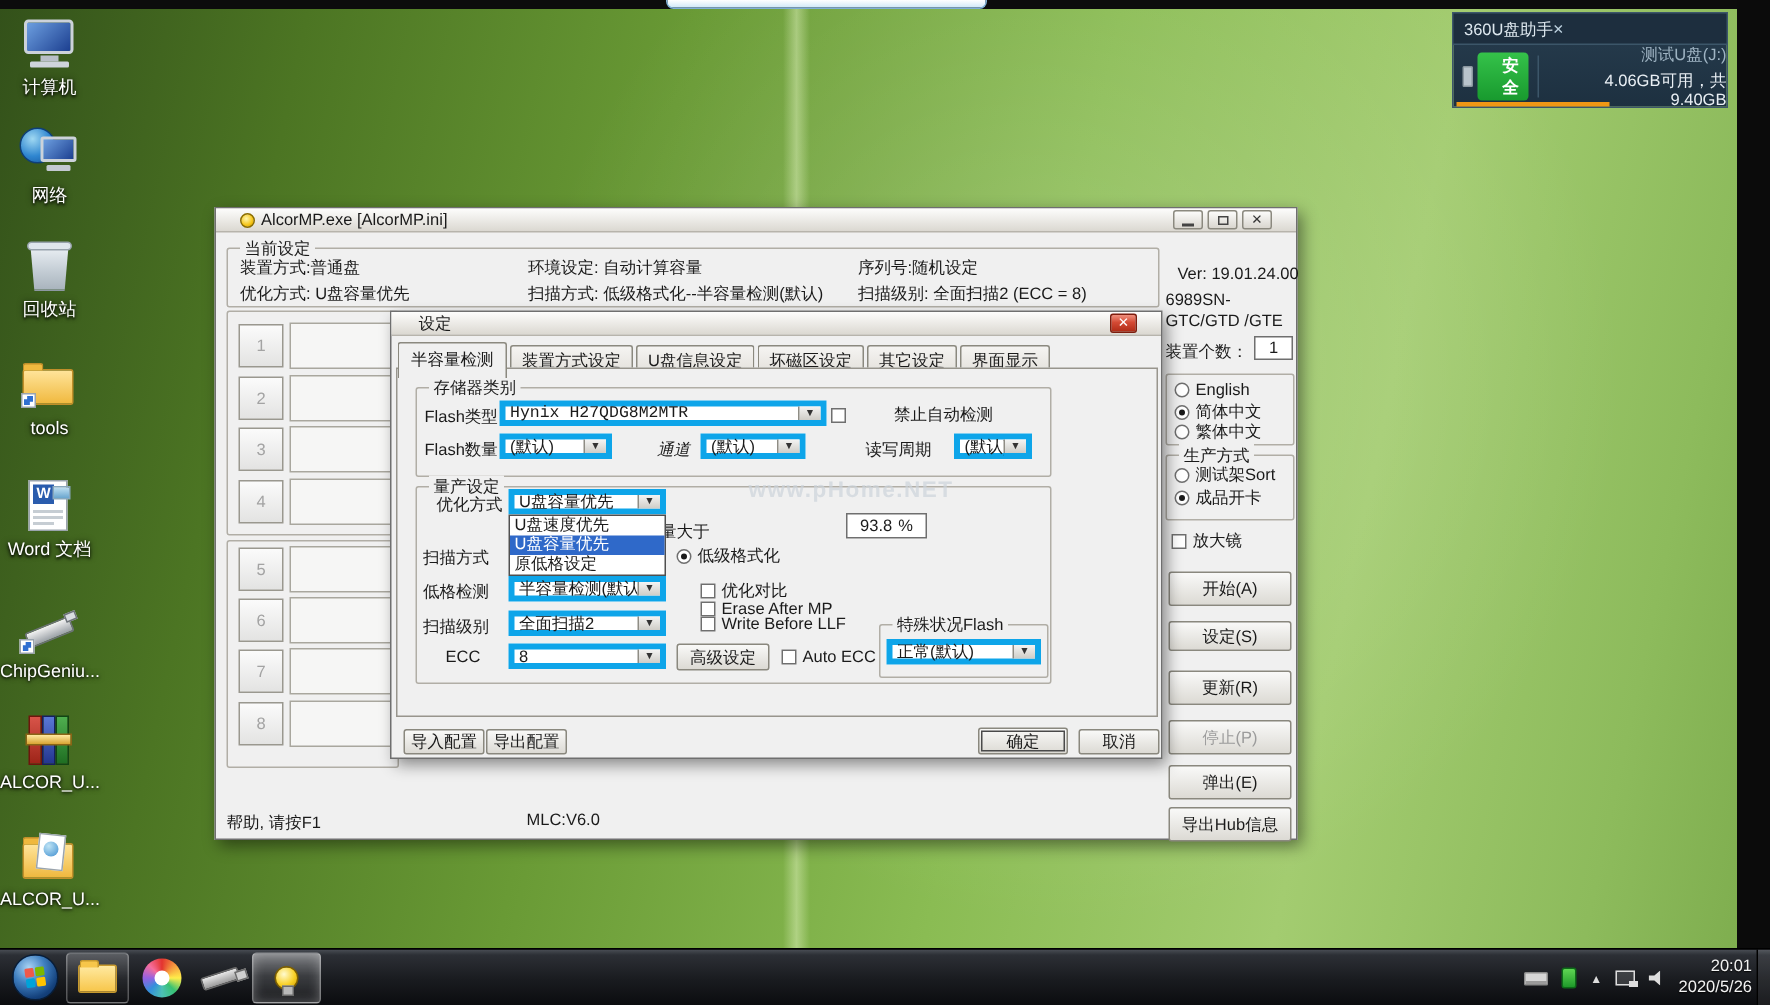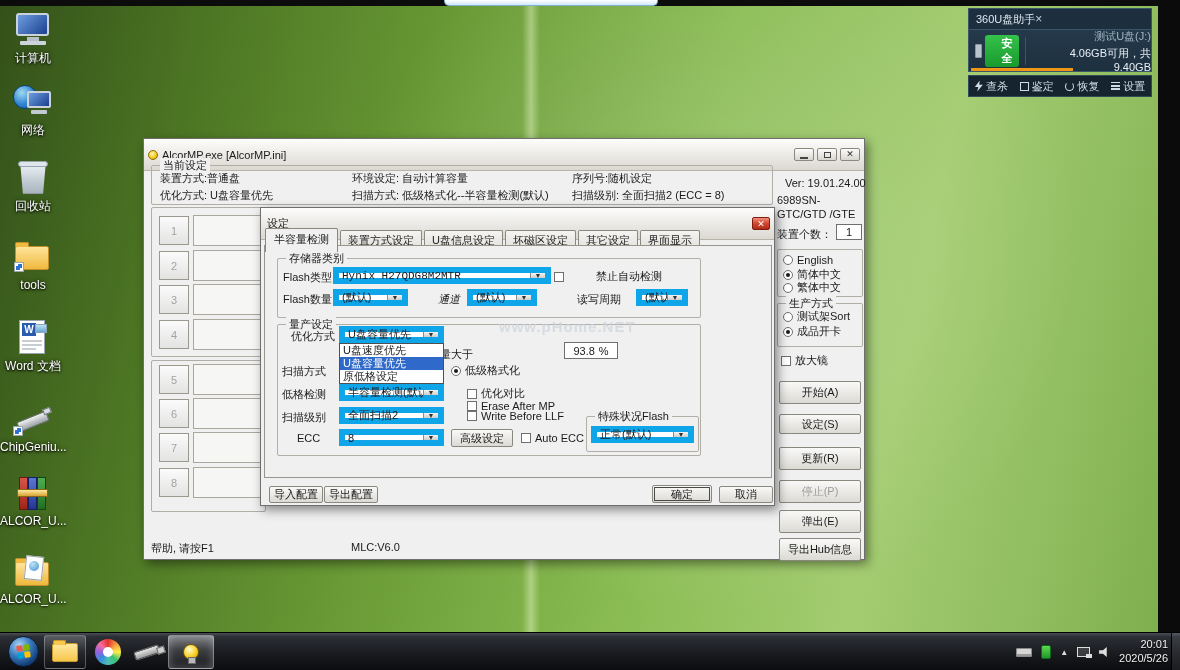--- a/index.html
+++ b/index.html
@@ -30,38 +30,38 @@
   .usb-glyph { width:7px; height:14px; background:#b9c4cc; border:1px solid #8b97a0; border-radius:1px; margin-right:3px; }
   .vline { width:1px; height:28px; background:#3c5669; margin:0 8px 0 6px; }
   #w360-bar { position:absolute; left:2px; bottom:0px; width:102px; height:3px; background:#ef9715; }
   .ic-bolt { width:8px; height:11px; background:#cfdae2; clip-path:polygon(60% 0,0 60%,42% 60%,30% 100%,100% 38%,55% 38%); margin-right:3px; }
   .ic-chip { width:9px; height:9px; border:1.5px solid #cfdae2; margin-right:3px; }
   .ic-cycle { width:9px; height:9px; border:1.5px solid #cfdae2; border-radius:50%; border-top-color:transparent; margin-right:3px; }
   .ic-list { width:9px; height:8px; background:repeating-linear-gradient(#cfdae2 0 1.5px, transparent 1.5px 3.2px); margin-right:3px; }
 
   
   .win { position:absolute; background:#f0f0f0; border:1px solid #6f6f6f; box-shadow:3px 4px 10px rgba(0,0,0,0.45); }
-  .titlebar { height:32px; background:linear-gradient(#fdfdfc,#dbd8d1); border-bottom:1px solid #b7b4ac; display:flex; align-items:center; padding:0 4px; font-size:11px; }
+  .titlebar { height:16px; background:linear-gradient(#fdfdfc,#dbd8d1); border-bottom:1px solid #b7b4ac; display:flex; align-items:center; padding:0 16px; font-size:11px; }
   .titlebar .ttext { flex:1; margin-left:4px; white-space:nowrap; overflow:hidden; }
   .wbtn { width:20px; height:13px; background:linear-gradient(#fcfcfb,#d9d6cf); border:1px solid #8b897f; border-radius:2px; margin-left:3px; display:flex; align-items:center; justify-content:center; }
   .g-min { width:8px; height:2px; background:#444; margin-top:6px; }
   .g-max { width:7px; height:6px; border:1px solid #444; }
   .g-x { font-size:9px; color:#333; line-height:1; }
   .dclose { width:18px; height:13px; background:linear-gradient(#f0907e,#d44a34 45%,#b02c17); border:1px solid #7d1d0e; border-radius:2px; color:#fff; font-size:9px; display:flex; align-items:center; justify-content:center; }
 
   .gbox { position:absolute; border:1px solid #b1aea6; border-radius:2px; }
   .gbox .legend { position:absolute; top:-8px; left:8px; background:#f0f0f0; padding:0 3px; font-size:11px; white-space:nowrap; }
 
   .lbl { position:absolute; font-size:11px; white-space:nowrap; }
   .crow { position:absolute; display:flex; align-items:center; font-size:11px; white-space:nowrap; }
   .radio { width:10px; height:10px; border:1px solid #6f6f6f; border-radius:50%; background:#fff; position:relative; margin-right:4px; flex:none; }
   .radio.on::after { content:""; position:absolute; inset:2px; border-radius:50%; background:#1a1a1a; }
   .check { width:10px; height:10px; border:1px solid #6f6f6f; background:#fff; margin-right:4px; flex:none; }
 
-  .combo { position:absolute; height:17px; background:#fff; border:6px solid #0ea5e9; display:flex; align-items:center; font-size:11px; }
+  .combo { position:absolute; height:17px; background:#fff; border:4px solid #0ea5e9; display:flex; align-items:center; font-size:11px; }
   .combo .txt { flex:1; padding:0 3px; white-space:nowrap; overflow:hidden; }
   .combo .arw { width:15px; align-self:stretch; background:linear-gradient(#f4f4f3,#cfcdc7); border-left:1px solid #8f8d85; display:flex; align-items:center; justify-content:center; font-size:7px; color:#333; }
 
   .btn { position:absolute; background:linear-gradient(#f9f9f8,#dcdad4); border:1px solid #8a887e; border-radius:2px; font-size:11px; display:flex; align-items:center; justify-content:center; white-space:nowrap; }
   .btn.default { outline:1px solid #4a4a4a; outline-offset:-3px; }
   .btn.disabled { color:#9c9c9c; }
 
   .field { position:absolute; background:#fff; border:1px solid #6f6f6f; display:flex; align-items:center; justify-content:center; font-size:11px; }
 
   
@@ -201,38 +201,20 @@
       <span class="usb-glyph"></span>
       <span class="badge-safe">安全</span>
     </div>
     <div class="vline"></div>
     <div>
       <div style="color:#9fb4c3;">测试U盘(J:)</div>
       <div style="color:#e9eff4;margin-top:2px;">4.06GB可用，共9.40GB</div>
     </div>
     <div id="w360-bar"></div>
   </div>
-  <div id="w360-tools">
-    <span class="crow" style="position:static;">
-        <i class="ic-bolt"></i>
-        <span>查杀</span>
-      </span>
-    <span class="crow" style="position:static;">
-        <i class="ic-chip"></i>
-        <span>鉴定</span>
-      </span>
-    <span class="crow" style="position:static;">
-        <i class="ic-cycle"></i>
-        <span>恢复</span>
-      </span>
-    <span class="crow" style="position:static;">
-        <i class="ic-list"></i>
-        <span>设置</span>
-      </span>
-  </div>
 </div>
 
 <div class="win" id="main-window" style="left:143px;top:138px;width:722px;height:422px;">
   <div class="titlebar">
     <span class="ic-bulb-s" style="width:10px;height:10px;border-radius:50%;background:radial-gradient(circle at 40% 35%,#fff6ae,#f5c518 60%,#c79200);border:1px solid #8a6d00;"></span>
     <span class="ttext">AlcorMP.exe [AlcorMP.ini]</span>
     <span class="wbtn">
         <i class="g-min"></i>
       </span>
     <span class="wbtn">

